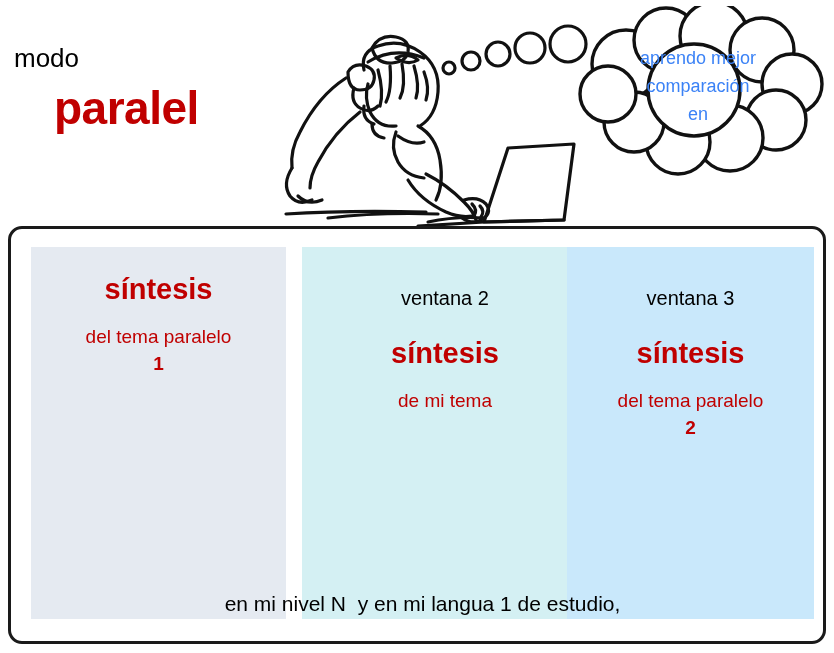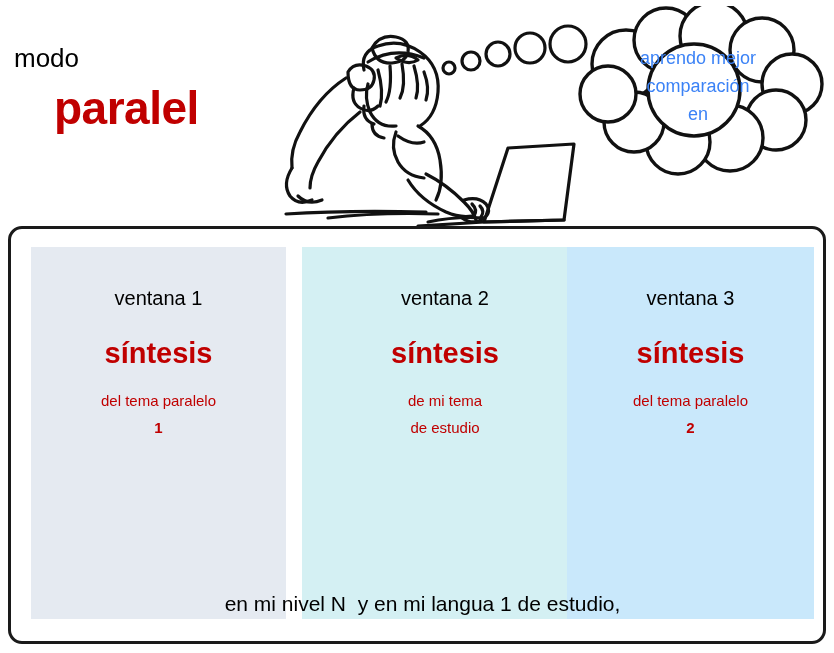--- a/index.html
+++ b/index.html
@@ -113,21 +113,21 @@
   .col-synth {
     text-align: center;
     font-size: 29px;
     line-height: 28px;
     font-weight: bold;
     color: #C00000;
     margin-top: 28px;
   }
   .col-sub {
     text-align: center;
-    font-size: 15px;
+    font-size: 19px;
     line-height: 27px;
     color: #C00000;
     margin-top: 20px;
     padding: 0 4px;
   }
 
   
   #footer-note {
     position: absolute;
     left: 20px;
@@ -238,34 +238,32 @@
     <div>aprendo mejor</div>
     <div>comparación</div>
     <div>en</div>
   </div>
 </div>
 
 <div id="panel" style="border-color: rgb(26, 26, 26);">
   <div id="columns">
 
     <div class="column col-1" style="background: rgb(229, 234, 241);">
-      <div class="col-head">ventana 1</div>
       <div class="col-synth" style="color: rgb(192, 0, 0);">síntesis</div>
       <div class="col-sub" style="color: rgb(192, 0, 0);">
         <div>del tema paralelo</div>
         <div style="font-weight: bold;">1</div>
       </div>
     </div>
 
     <div class="column col-2" style="background: rgb(212, 240, 243);">
       <div class="col-head">ventana 2</div>
       <div class="col-synth" style="color: rgb(192, 0, 0);">síntesis</div>
       <div class="col-sub" style="color: rgb(192, 0, 0);">
         <div>de mi tema</div>
-        <div>de estudio</div>
       </div>
     </div>
 
     <div class="column col-3" style="background: rgb(201, 232, 251);">
       <div class="col-head">ventana 3</div>
       <div class="col-synth" style="color: rgb(192, 0, 0);">síntesis</div>
       <div class="col-sub" style="color: rgb(192, 0, 0);">
         <div>del tema paralelo</div>
         <div style="font-weight: bold;">2</div>
       </div>

